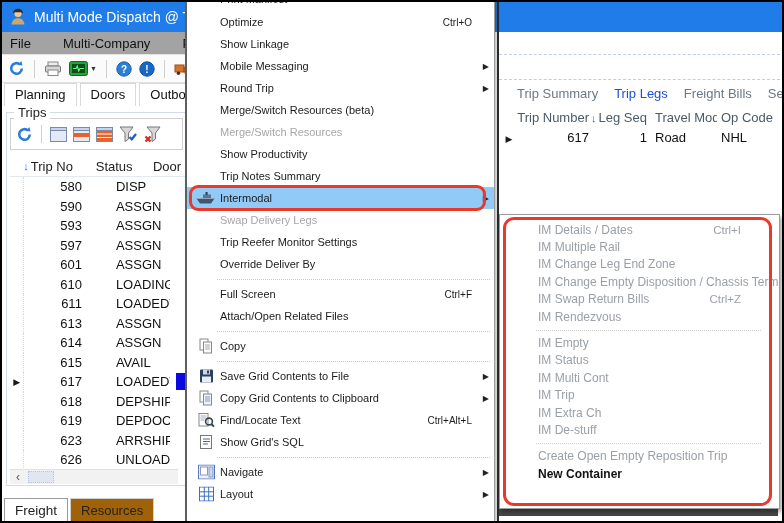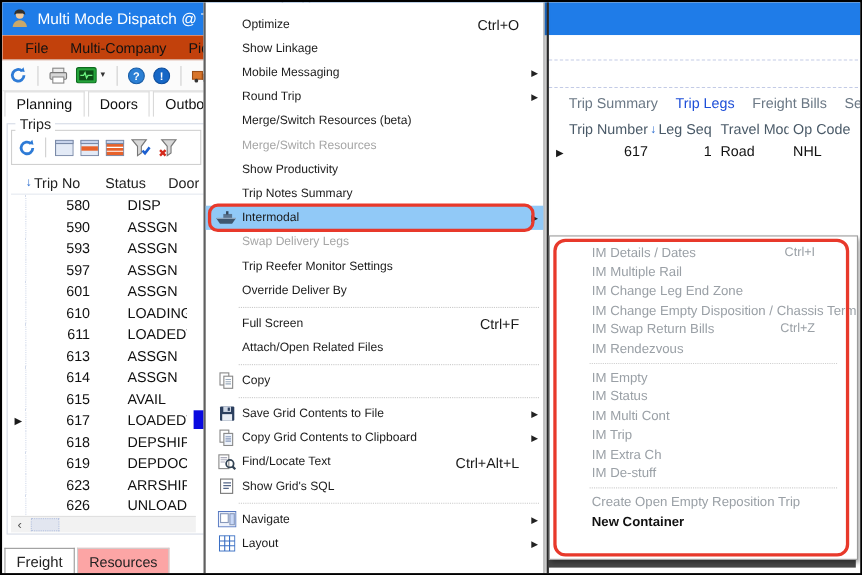--- a/index.html
+++ b/index.html
@@ -8,21 +8,21 @@
     --titlebar:#1f7ce8;--highlight:#91c9f7;--annotation:#e8392b;--selected-cell:#0a0ae0;
     --sort-arrow:#2e6fd0;--disabled-text:#a6a6a6;--dark-strip:#474747;}
   
   .titlebar{position:absolute;left:0;top:0;right:0;height:30px;background:var(--titlebar);z-index:1;
     display:flex;align-items:center;}
   .titlebar .app-icon{margin-left:6px;width:20px;height:20px;}
   .titlebar .title-text{color:#fff;font-size:14px;margin-left:6px;white-space:nowrap;}
   
   .left-app{position:absolute;left:0;top:30px;width:184px;bottom:0;background:#fff;z-index:2;overflow:hidden;}
   .menubar{position:absolute;left:0;top:0;width:260px;height:22px;display:flex;align-items:center;
-    padding-left:21px;gap:20px;background:#c2410c;border-bottom:1px solid #e3e3e3;}
+    padding-left:8px;gap:32px;background:#a3a3a3;border-bottom:1px solid #e3e3e3;}
   .menubar-item{font-size:13px;color:#111;white-space:nowrap;}
   .toolbar{position:absolute;left:0;top:23px;width:260px;height:27px;display:flex;align-items:center;
     padding-left:6px;gap:7px;background:#fbfbfb;border-bottom:1px solid #e0e0e0;}
   .tb-sep{width:1px;height:18px;background:#cfcfcf;margin:0 2px;}
   .tb-btn{display:flex;align-items:center;gap:2px;}
   .tb-caret{font-size:7px;color:#333;}
   .wtabs{position:absolute;left:2px;top:51px;height:23px;display:flex;gap:3px;}
   .wtab{border:1px solid #d9d9d9;border-bottom:none;background:#fff;padding:3px 10px 0 10px;
     font-size:13px;color:#111;white-space:nowrap;}
   .trips-label{position:absolute;left:12px;top:73px;font-size:13px;color:#222;background:#fff;padding:0 4px;z-index:2;}
@@ -43,21 +43,21 @@
   .tno{width:60px;text-align:right;padding-right:8px;}
   .tst{width:56px;padding-left:2px;white-space:nowrap;overflow:hidden;margin-left:24px;}
   .tdoor{width:36px;height:17px;margin-left:6px;}
   .tdoor.sel{background:var(--selected-cell);}
   .hscroll{position:absolute;left:8px;top:437px;width:168px;height:14px;background:#f2f2f2;
     display:flex;align-items:center;border-top:1px solid #e0e0e0;}
   .hscroll-btn{width:16px;text-align:center;font-size:12px;color:#555;}
   .hscroll-thumb{width:24px;height:10px;background:#e2e6f0;border:1px dotted #b8c4e0;margin-left:2px;}
   .btabs{position:absolute;left:2px;top:466px;height:26px;display:flex;align-items:flex-end;gap:2px;}
   .btab{font-size:13px;padding:4px 10px 6px 10px;border:1px solid #cfcfcf;border-bottom:none;
-    background:#fca5a5;color:#222;white-space:nowrap;}
+    background:#a16207;color:#222;white-space:nowrap;}
   .btab.active{background:#fff;border-color:#9a9a9a;font-size:13.5px;}
   
   .vline{position:absolute;left:495px;top:0;width:2px;height:523px;background:#2e2e2e;z-index:3;}
   .right-panel{position:absolute;left:497px;right:0;top:30px;bottom:0;background:#fff;z-index:1;overflow:hidden;}
   .rdash{position:absolute;left:0;right:2px;border-top:1px dashed #c3cbe6;}
   .rtabs{position:absolute;left:18px;top:50px;height:23px;display:flex;gap:16px;align-items:center;}
   .rtab{font-size:13px;color:#6b7885;white-space:nowrap;}
   .rtab.active{color:#1d4ed8;}
   .rgrid-header{position:absolute;left:2px;top:76px;height:19px;display:flex;align-items:center;
     font-size:13px;color:#4a5a68;}
@@ -74,21 +74,21 @@
   .rcell-seq{width:58px;text-align:right;}
   .rcell-mode{width:62px;padding-left:8px;}
   .rcell-op{width:52px;padding-left:4px;}
   .dark-strip{position:absolute;left:0;right:4px;top:475px;height:9px;background:var(--dark-strip);}
   
   .menu{position:absolute;left:183px;top:0;width:307px;bottom:0;background:#fff;z-index:5;
     border-left:2px solid #5f5f5f;border-right:1px solid #9b9b9b;box-shadow:2px 0 3px rgba(0,0,0,.25);}
   .mi{position:relative;height:22px;display:flex;align-items:center;}
   .mi-icon{position:absolute;left:7px;top:50%;transform:translateY(-50%);width:24px;display:flex;justify-content:center;}
   .mi-label{margin-left:33px;font-size:11px;color:#1b1b1b;white-space:nowrap;}
-  .mi-short{margin-left:auto;margin-right:22px;font-size:13px;color:#1b1b1b;}
+  .mi-short{margin-left:auto;margin-right:22px;font-size:10px;color:#1b1b1b;}
   .mi-arrow{position:absolute;right:5px;font-size:8px;color:#222;}
   .mi.dis .mi-label,.mi.dis .mi-short{color:var(--disabled-text);}
   .mi.hl{background:var(--highlight);}
   .mi.annotated::after{content:"";position:absolute;left:2px;right:8px;top:-2px;bottom:-2px;
     border:3px solid var(--annotation);border-radius:9px;pointer-events:none;}
   .mi.sep{height:8px;}
   .mi.sep::before{content:"";position:absolute;left:30px;right:4px;top:50%;border-top:1px dotted #c9c9c9;}
   .mi.partial{height:9px;overflow:hidden;display:block;}
   .mi.partial .mi-label{display:block;position:relative;top:-9px;}
   

